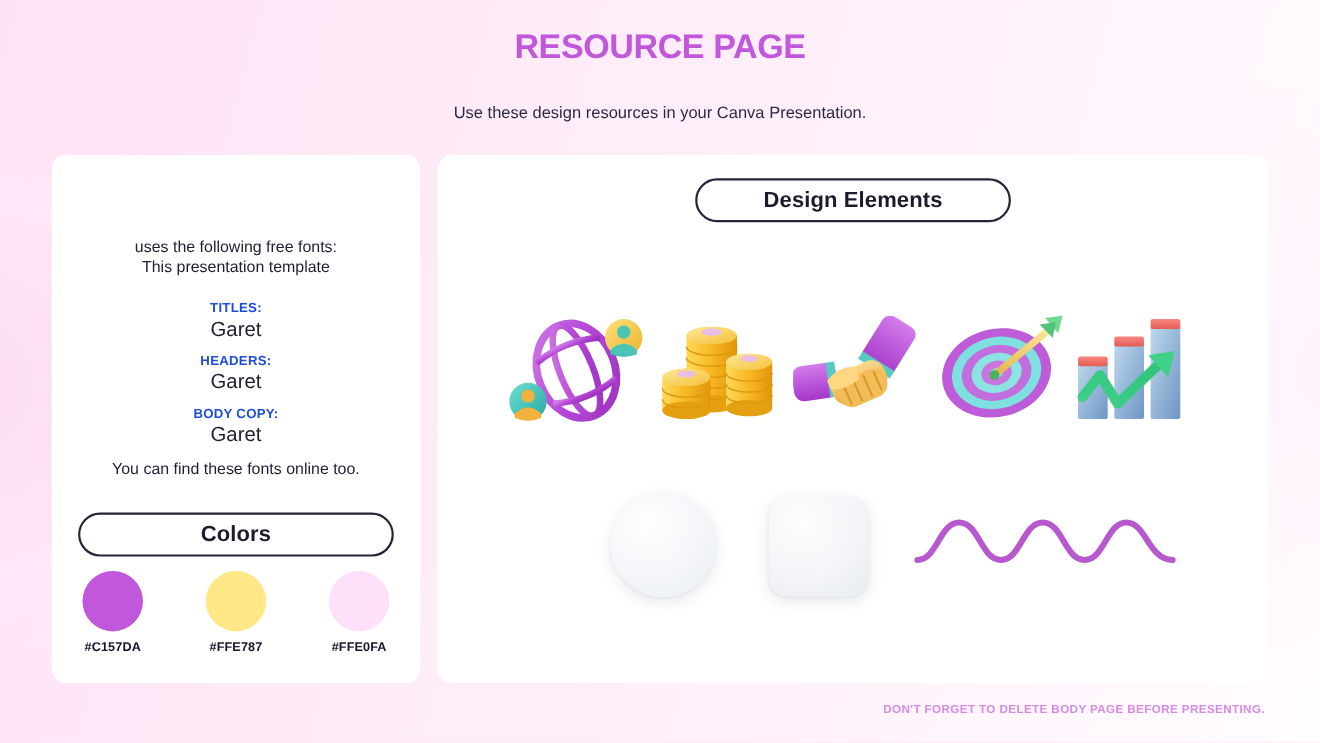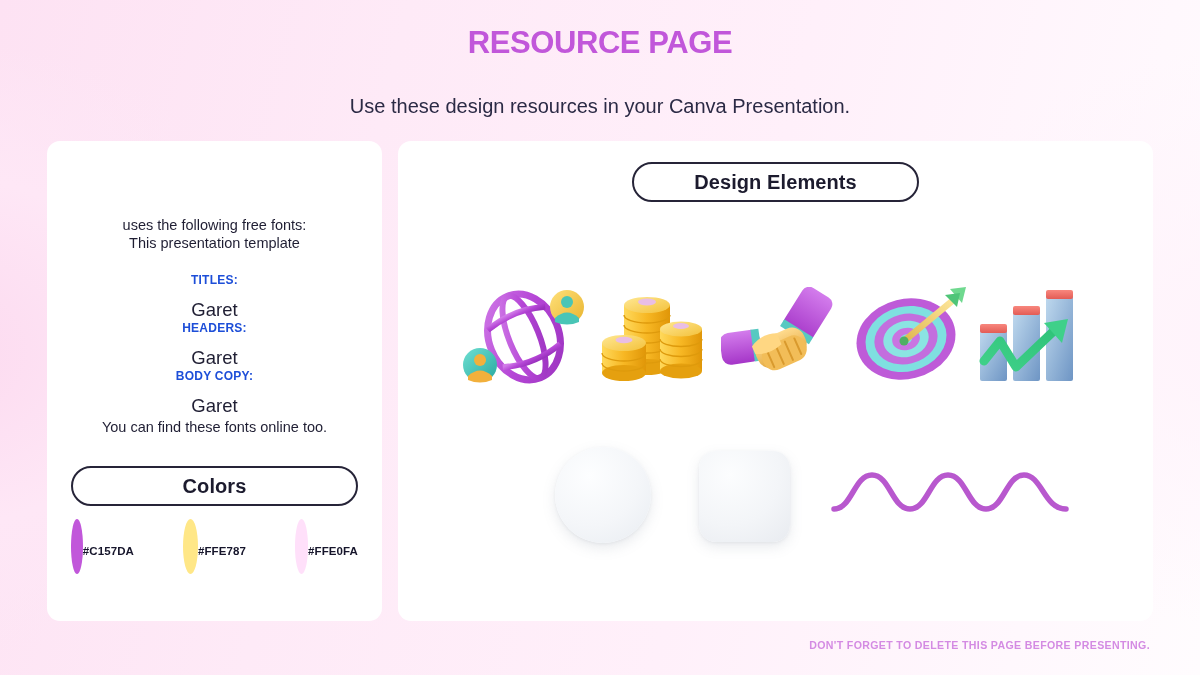--- a/index.html
+++ b/index.html
@@ -36,21 +36,21 @@
     color: #C157DA;
     line-height: 1.12;
   }
 
   .page-subtitle {
     position: absolute;
     top: 93px;
     left: 0;
     width: 1200px;
     text-align: center;
-    font-size: 20px;
+    font-size: 15px;
     color: #2B2A45;
     line-height: 1.3;
   }
 
   
   .card {
     position: absolute;
     background: #FFFFFF;
     border-radius: 13px;
   }
@@ -95,21 +95,21 @@
   .font-label {
     font-size: 12px;
     font-weight: bold;
     color: #1d4ed8;
     letter-spacing: 0.25px;
   }
   .font-value {
     font-size: 18.5px;
     color: #1F1E33;
     line-height: 1.18;
-    margin-top: 12px;
+    margin-top: 1px;
   }
 
   .fonts-outro {
     position: absolute;
     left: 0; top: 278px; width: 335px;
     text-align: center;
     font-size: 14.5px;
     color: #1F1E33;
   }
 
@@ -118,21 +118,21 @@
     position: absolute;
     left: 24px;
     top: 378px;
     width: 287px;
     display: flex;
     justify-content: space-between;
   }
   .swatch-cell {
     width: 63px;
     display: flex;
-    flex-direction: row;
+    flex-direction: column;
     align-items: center;
   }
   .swatch-dot {
     width: 55px; height: 55px;
     border-radius: 50%;
   }
   .swatch-hex {
     margin-top: 9px;
     font-size: 11.5px;
     font-weight: bold;
@@ -435,14 +435,14 @@
 
     <div class="shape-circle"></div>
     <div class="shape-square"></div>
     <div class="shape-wave">
       <svg width="240" height="62" viewBox="0 0 240 62">
         <path d="M4 48 C 22 48, 24 14, 42 14 S 62 48, 80 48 S 100 14, 118 14 S 138 48, 156 48 S 176 14, 194 14 S 214 48, 236 48" fill="none" stroke="#B858CE" stroke-width="5.5" stroke-linecap="round"></path>
       </svg>
     </div>
   </div>
 
-  <div class="footer-note">DON'T FORGET TO DELETE THIS PAGE BEFORE PRESENTING.</div>
+  <div class="footer-note">DON'T FORGET TO DELETE BODY PAGE BEFORE PRESENTING.</div>
 </div>
 
 </body></html>

